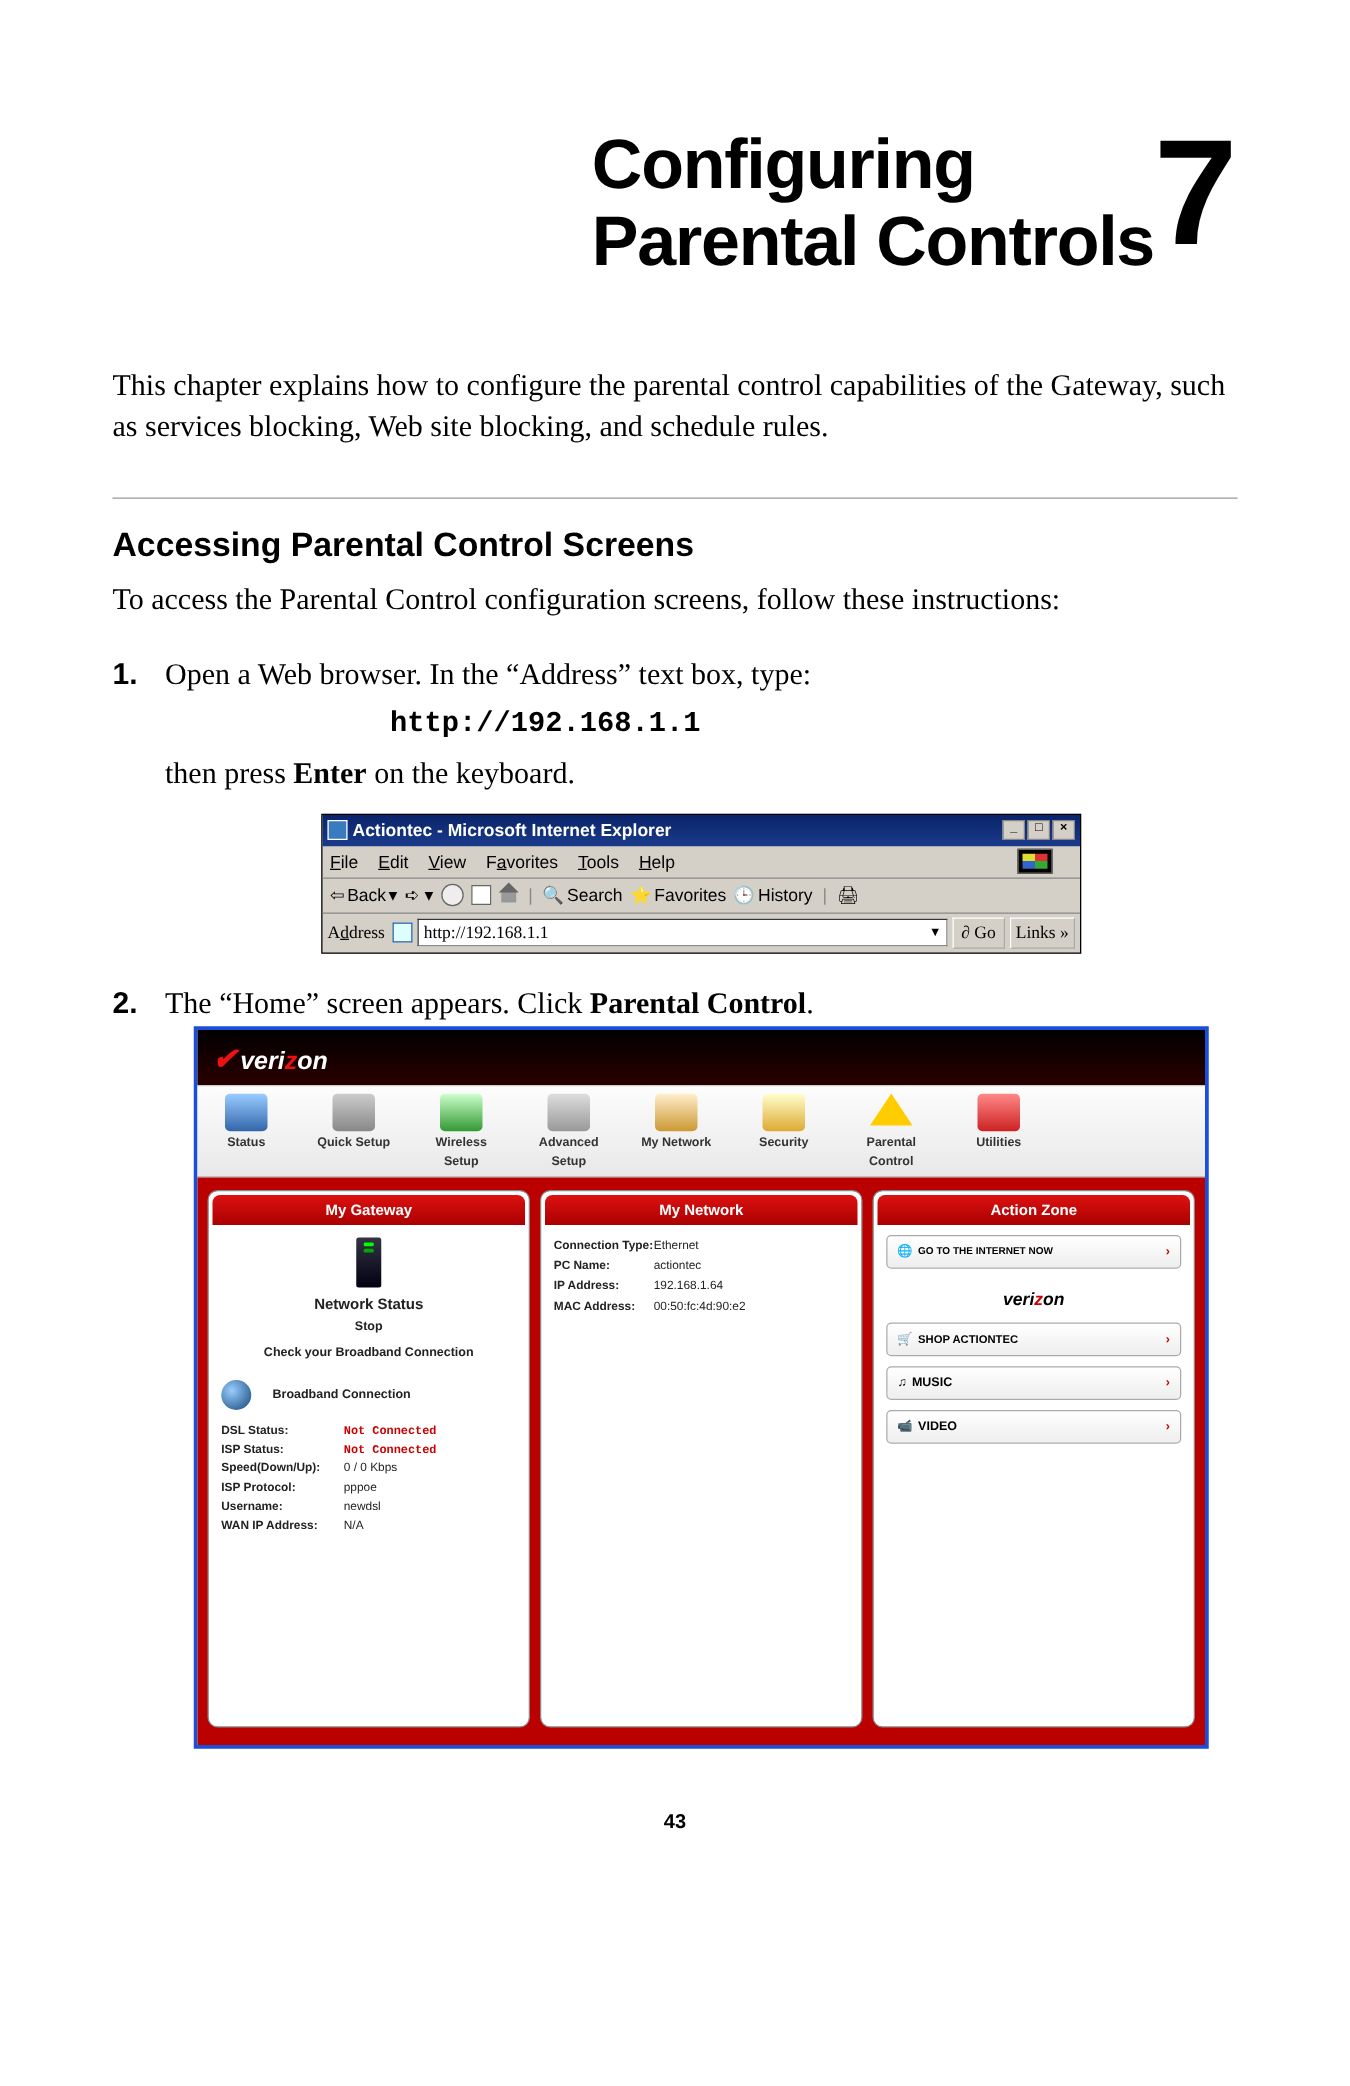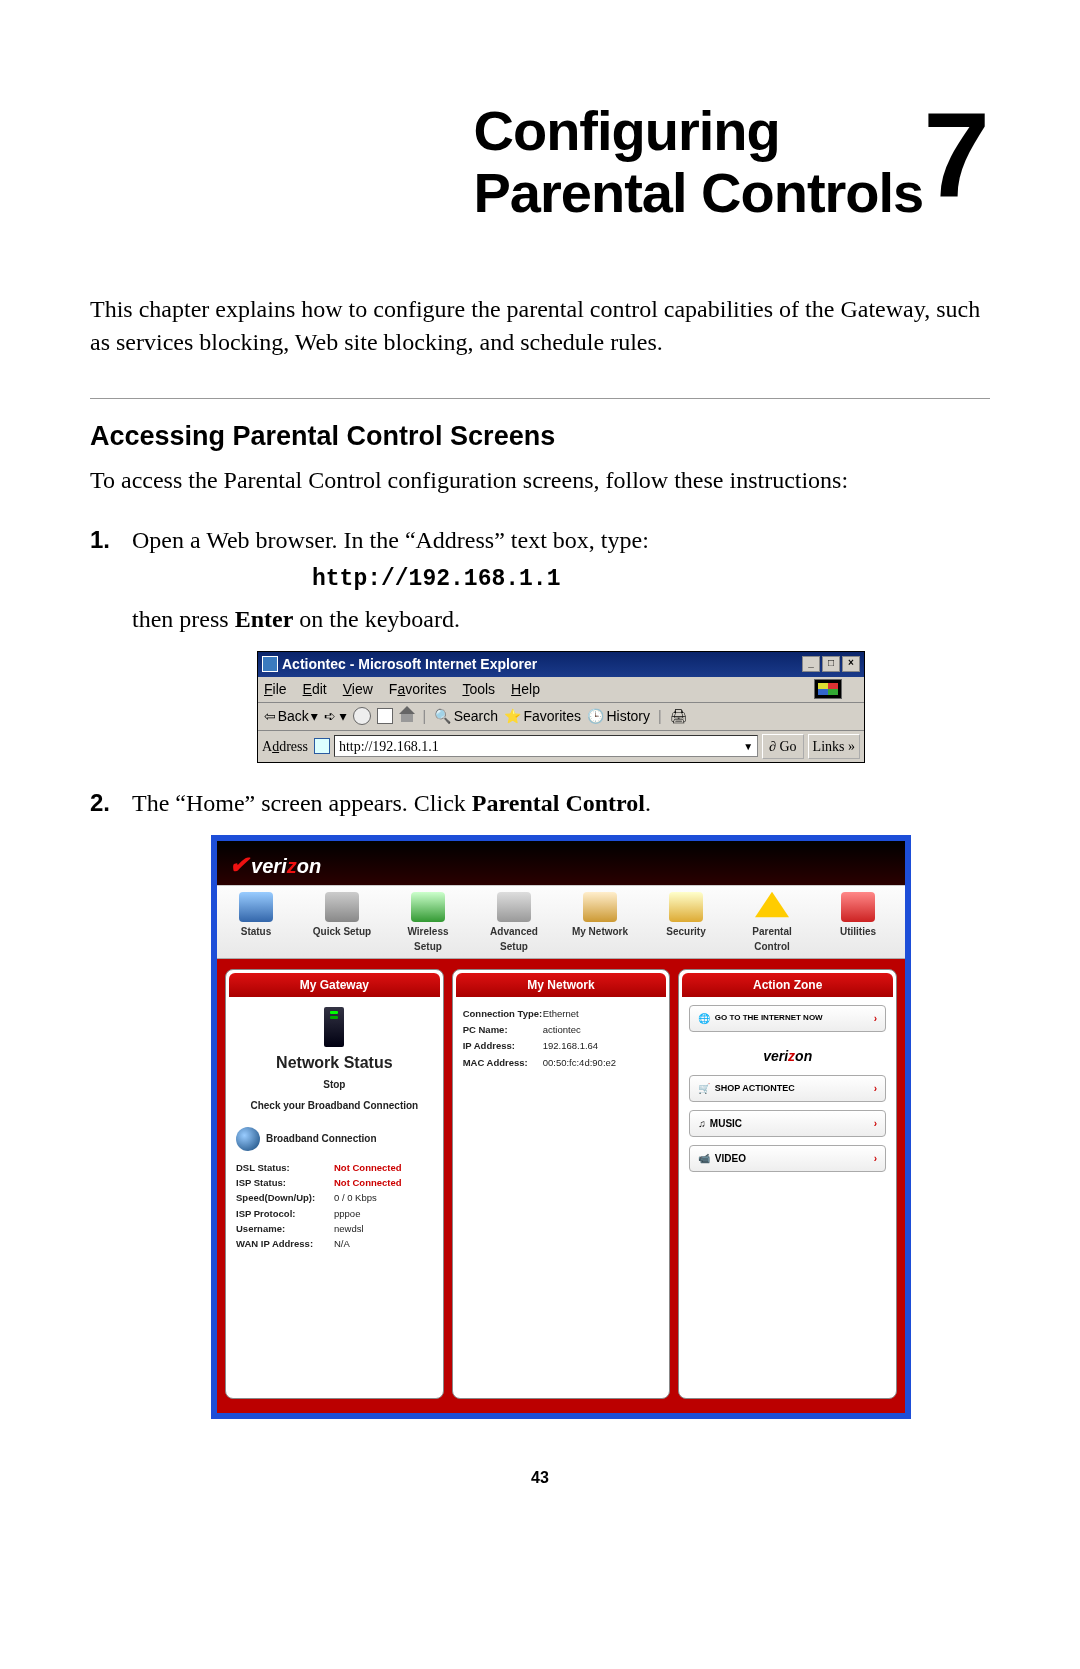--- a/index.html
+++ b/index.html
@@ -47,49 +47,49 @@
   .house::after { content:""; position:absolute; top:-2px; left:0; width:0; height:0; border-left:8px solid transparent; border-right:8px solid transparent; border-bottom:8px solid #666; }
   .ie-addr { display: flex; align-items: center; padding: 3px 4px; gap: 4px; font-family: Liberation Serif, serif; }
   .ie-addr .lbl { margin-right: 2px; }
   .ie-addr .ico { width: 16px; height: 16px; border: 1px solid #2a5aa0; background: #dff; display: inline-block; }
   .ie-addr .field { flex: 1; border: 1px inset #888; background: #fff; padding: 1px 4px; height: 22px; display: flex; align-items: center; justify-content: space-between; }
   .ie-addr .field .dd { font-size: 10px; color: #000; }
   .ie-addr .go { border: 1px outset #fff; padding: 1px 6px; background: #d4d0c8; }
   .ie-addr .links { border: 1px outset #fff; padding: 1px 4px; background: #d4d0c8; }
 
   
-  .vz-window { width: 700px; margin: 14px auto 0 auto; font-family: Tahoma, Arial, sans-serif; font-size: 11px; background: #fff; border: 6px solid #1d4ed8; }
+  .vz-window { width: 812px; margin: 0 auto 0 auto; font-family: Tahoma, Arial, sans-serif; font-size: 11px; background: #fff; border: 3px solid #1d4ed8; }
   .vz-header { background: linear-gradient(#000,#2a0000); color: #fff; padding: 6px 12px 2px 12px; }
   .vz-logo { font-weight: bold; font-style: italic; font-size: 20px; font-family: Arial; }
   .vz-logo .check { color: #e11; font-weight: 900; font-size: 24px; margin-right: 2px; }
   .vz-logo .z { color: #e11; }
   .vz-nav { background: linear-gradient(#fdfdfd,#e8e8e8); border-top: 1px solid #ccc; border-bottom: 1px solid #aaa; display: flex; justify-content: flex-start; padding: 6px 4px 4px 4px; gap: 16px; }
   .vz-nav .item { text-align: center; font-size: 10px; font-weight: bold; color: #333; width: 70px; }
   .vz-nav .item .ic { width: 34px; height: 30px; margin: 0 auto 2px auto; border-radius: 4px; }
   .ic-status { background: linear-gradient(#9cf,#36a); }
   .ic-quick { background: linear-gradient(#ccc,#888); }
   .ic-wireless { background: linear-gradient(#cfc,#393); }
   .ic-advanced { background: linear-gradient(#ddd,#999); }
   .ic-network { background: linear-gradient(#fec,#c93); }
   .ic-security { background: linear-gradient(#ffc,#da3); }
   .ic-parental { background: #fc0; clip-path: polygon(50% 0,100% 85%,0 85%); margin-top:4px; height:26px; }
   .ic-utilities { background: linear-gradient(#f88,#c22); }
   .vz-body { background: #b00; padding: 10px 8px 14px 8px; display: flex; gap: 8px; }
   .vz-panel { flex: 1; background: #fff; border-radius: 8px; border: 1px solid #888; min-height: 430px; padding: 0 0 10px 0; overflow: hidden; }
   .vz-panel .ph { background: linear-gradient(#d11,#a00); color: #fff; font-weight: bold; text-align: center; padding: 3px 0; font-size: 12px; border-radius: 6px 6px 0 0; margin: 3px 3px 6px 3px; }
   .vz-panel .content { padding: 4px 10px; font-size: 10px; color: #222; line-height: 1.5; }
-  .ns-title { font-weight: bold; text-align: center; font-size: 16px; margin-bottom: 2px; }
+  .ns-title { font-weight: bold; text-align: center; font-size: 12px; margin-bottom: 2px; }
   .ns-stop { text-align: center; font-size: 10px; font-weight: bold; margin-bottom: 6px; }
   .ns-check { text-align: center; font-weight: bold; font-size: 10px; margin-bottom: 14px; }
-  .bb { display: flex; align-items: center; gap: 6px; font-weight: bold; margin: 6px 0 10px 0; }
+  .bb { display: flex; align-items: center; gap: 17px; font-weight: bold; margin: 6px 0 10px 0; }
   .bb .globe { width: 24px; height: 24px; border-radius: 50%; background: radial-gradient(circle at 35% 35%, #9cf, #147); }
   .kv { display: flex; font-size: 9.5px; margin-bottom: 1px; }
   .kv .k { width: 98px; font-weight: bold; }
   .kv .v { flex: 1; }
-  .red { color: #c00; font-weight: bold; }
+  .red { color: #c00; font-weight: bold; font-family: Liberation Mono, monospace; }
   .net-row { display: flex; font-size: 9.5px; margin-bottom: 2px; }
   .net-row .k { width: 80px; font-weight: bold; }
   .net-row .v { flex: 1; }
   .az-btn { border: 1px solid #aaa; border-radius: 4px; padding: 5px 8px; margin: 8px 10px; font-weight: bold; font-size: 10px; display: flex; align-items: center; justify-content: space-between; background: linear-gradient(#fff,#eee); }
   .az-btn .chev { color: #c00; font-weight: 900; }
   .vz-mini { text-align: center; margin: 14px 0 6px 0; }
   .vz-mini .vl { font-weight: bold; font-style: italic; font-size: 14px; }
   .vz-mini .vl .z2 { color: #c00; }
   .az-links { font-size: 9px; color: #006; margin: 0 14px 10px 14px; }
   .az-links div::before { content: "• "; }

